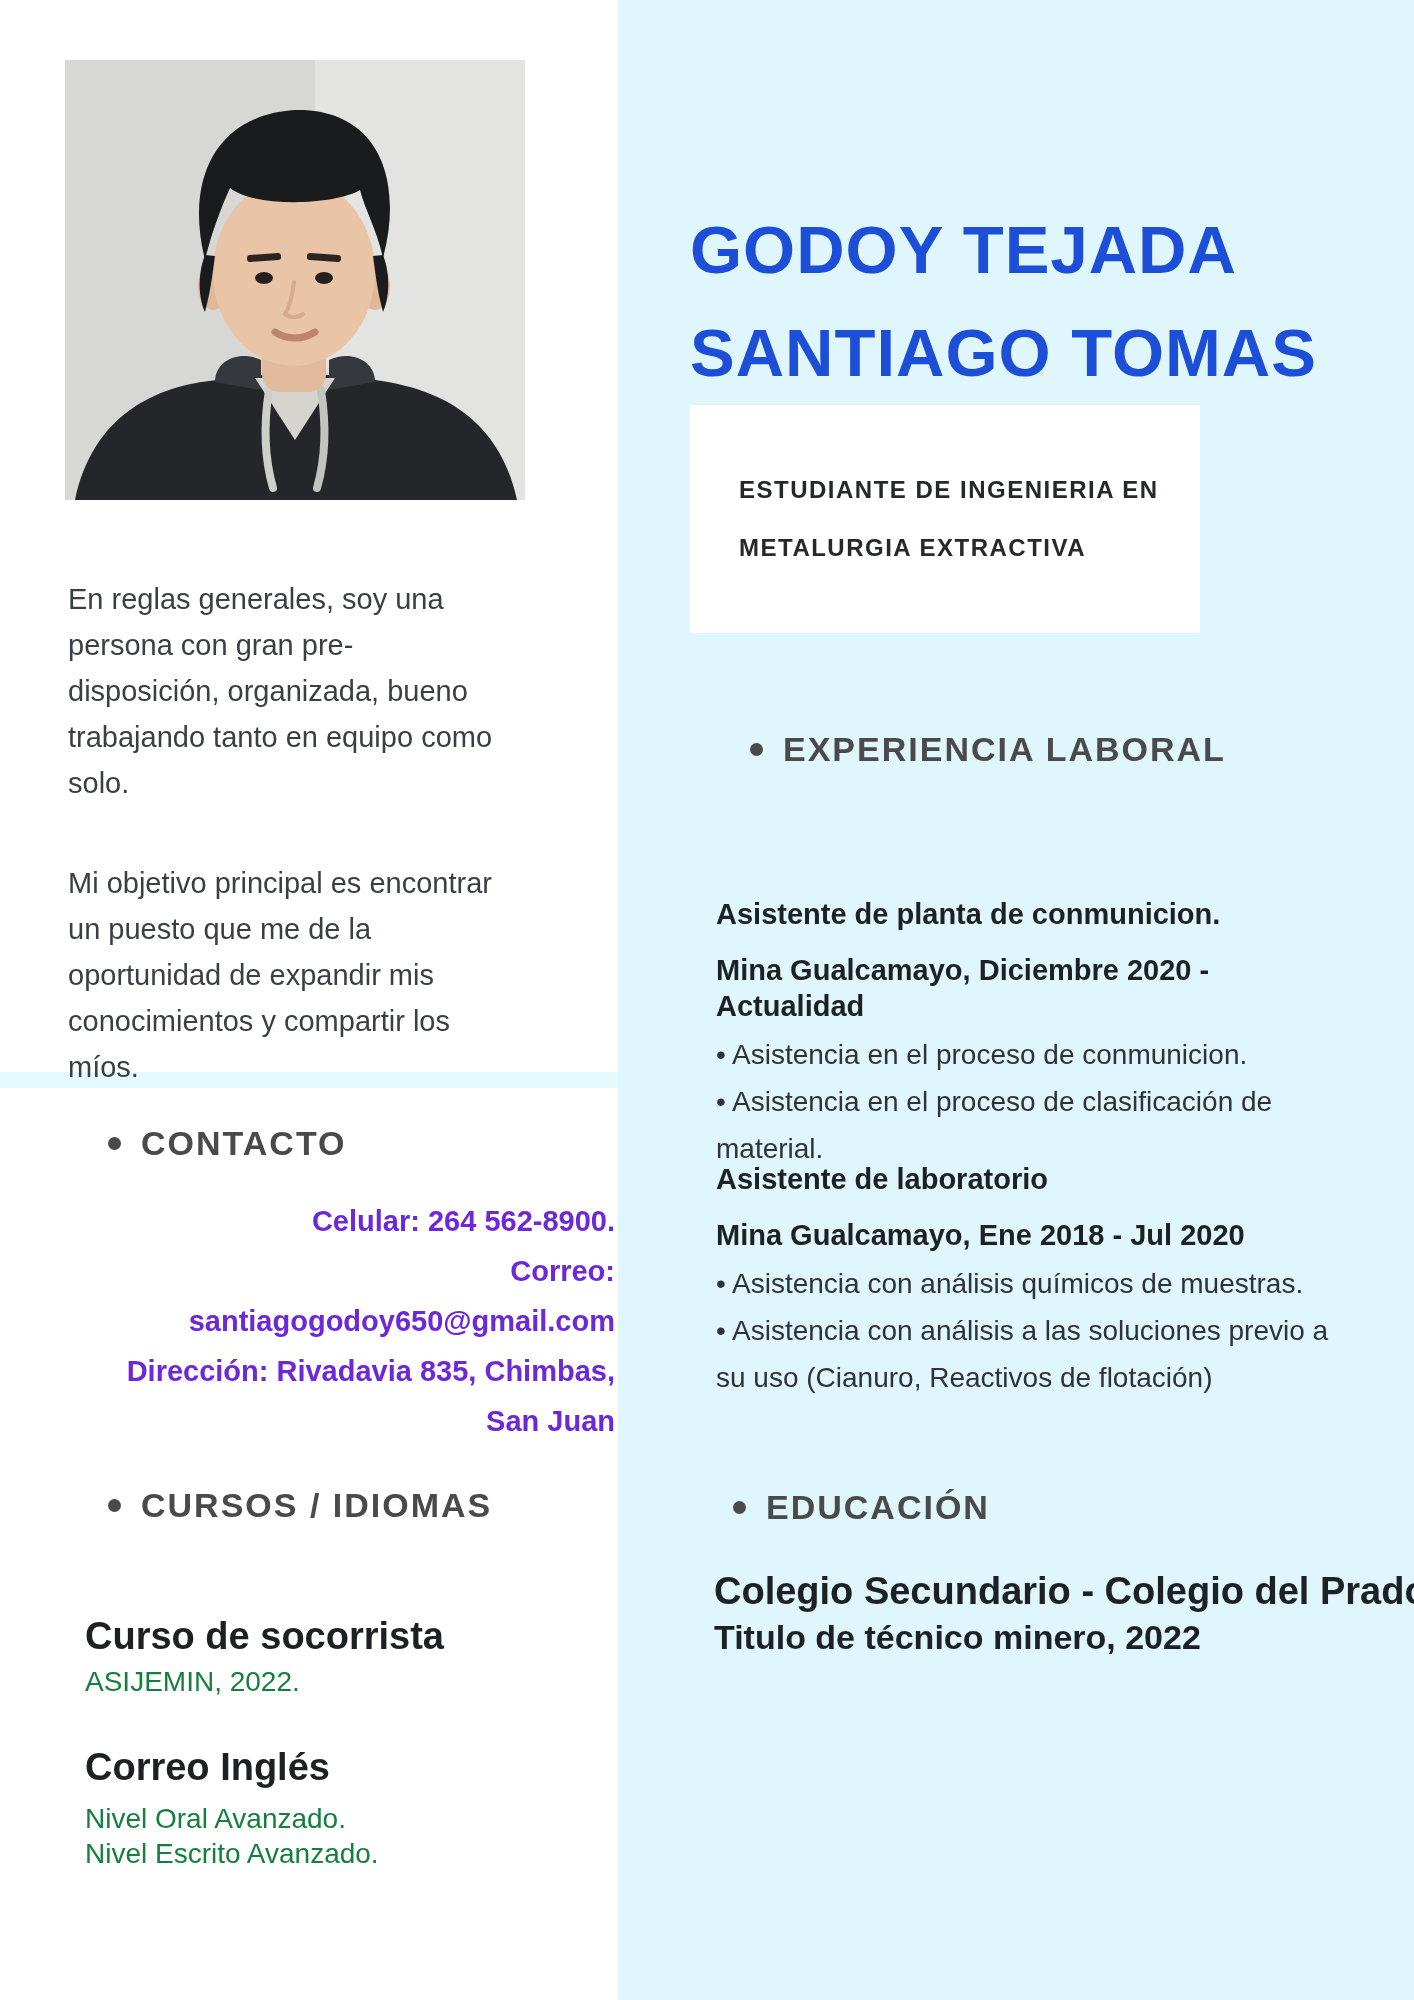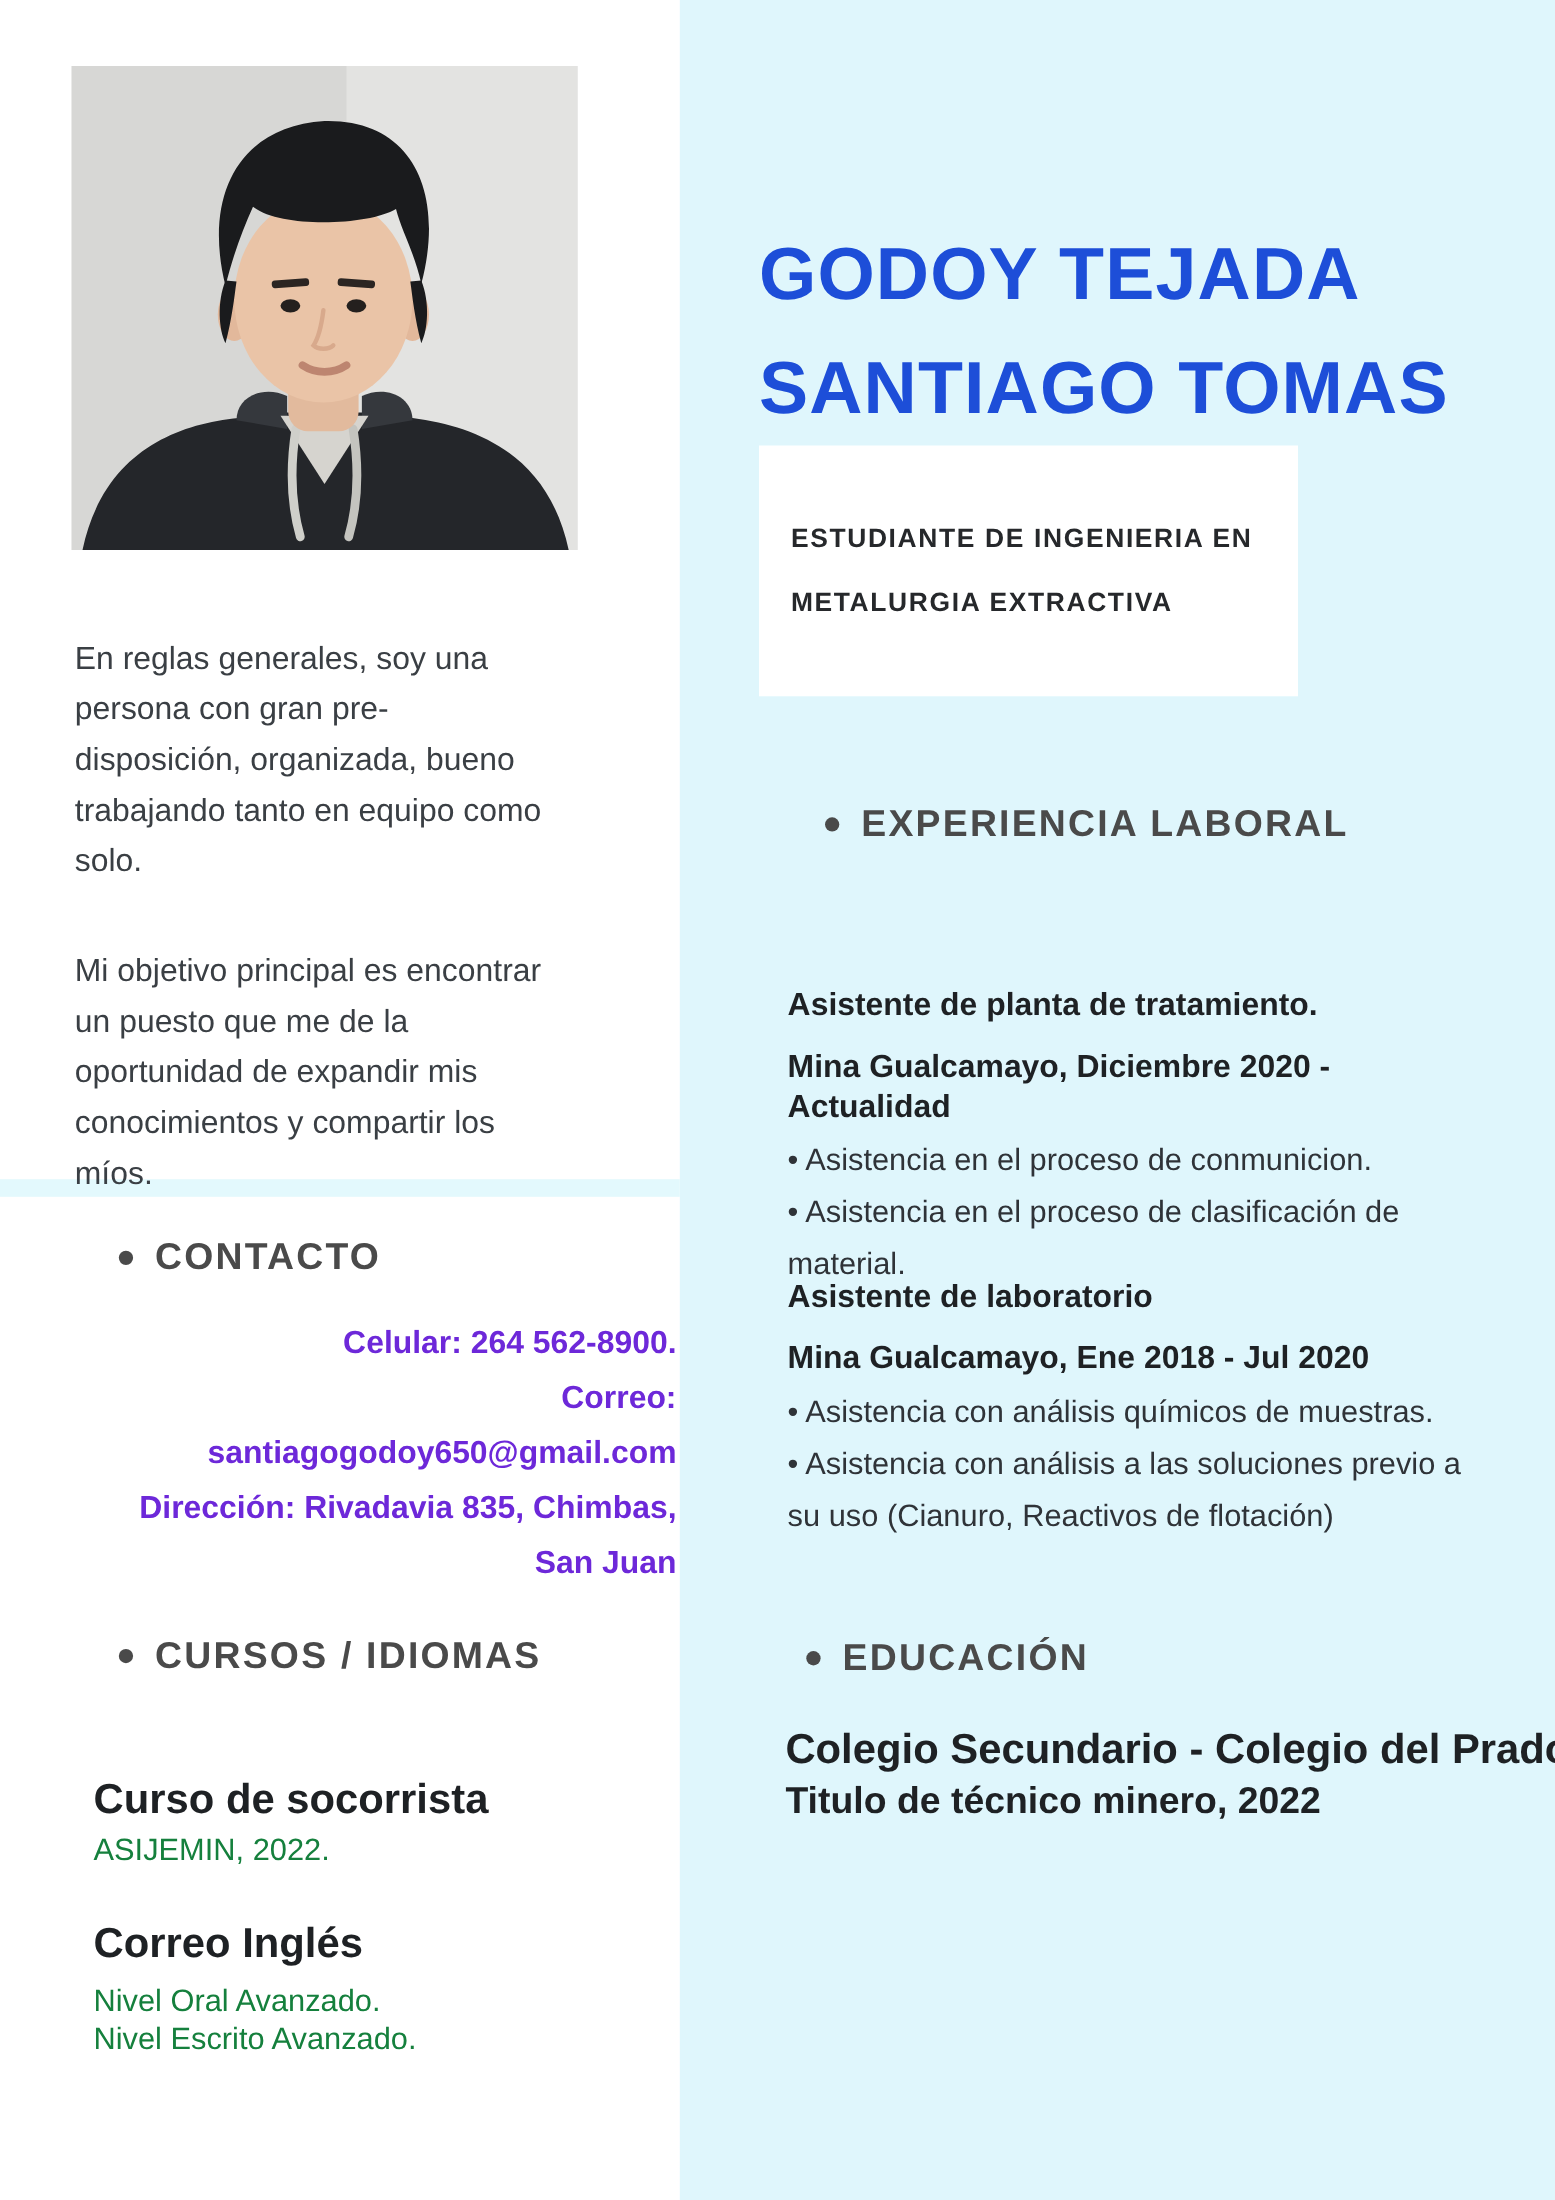--- a/index.html
+++ b/index.html
@@ -38,21 +38,21 @@
   .item-title{font-size:38px;font-weight:bold;color:#1e2124;line-height:38px;white-space:nowrap;}
   .item-detail{font-size:28px;color:#15803d;line-height:36px;}
   .curso-title{left:85px;top:1617px;}
   .curso-detail{left:85px;top:1664px;}
   .idioma-title{left:85px;top:1748px;}
   .idioma-detail{left:85px;top:1801px;line-height:35px;}
 
   
   .name{left:690px;top:198px;width:720px;
     font-size:67px;line-height:103px;font-weight:bold;letter-spacing:1px;color:#1d4ed8;white-space:nowrap;}
-  .subtitle-box{left:690px;top:405px;width:490px;height:228px;background:#ffffff;}
+  .subtitle-box{left:690px;top:405px;width:490px;height:228px;background:#ffffff;padding-left:20px;}
   .subtitle{padding:56px 0 0 29px;font-size:24px;font-weight:bold;letter-spacing:1.5px;
     line-height:58px;color:#26282b;white-space:nowrap;}
 
   .exp-heading{left:750px;top:730px;}
   .edu-heading{left:733px;top:1488px;}
 
   .job{left:716px;width:640px;color:#2a2e33;}
   .job-1{top:895px;}
   .job-2{top:1160px;}
   .job-title{font-size:29px;font-weight:bold;line-height:38px;color:#1e2124;margin:0;}
@@ -144,21 +144,21 @@
     <div>METALURGIA EXTRACTIVA</div>
   </div>
 </div>
 
 <div class="abs section-heading exp-heading">
   <span class="dot"></span>
   <span>EXPERIENCIA LABORAL</span>
 </div>
 
 <div class="abs job job-1">
-  <p class="job-title">Asistente de planta de tratamiento.</p>
+  <p class="job-title">Asistente de planta de conmunicion.</p>
   <p class="job-meta">Mina Gualcamayo, Diciembre 2020 -Actualidad</p>
   <div class="job-bullets">
     <div class="bullet-line">Asistencia en el proceso de conmunicion.</div>
     <div class="bullet-line">Asistencia en el proceso de clasificación de material.</div>
   </div>
 </div>
 
 <div class="abs job job-2">
   <p class="job-title">Asistente de laboratorio</p>
   <p class="job-meta">Mina Gualcamayo, Ene 2018 - Jul 2020</p>

